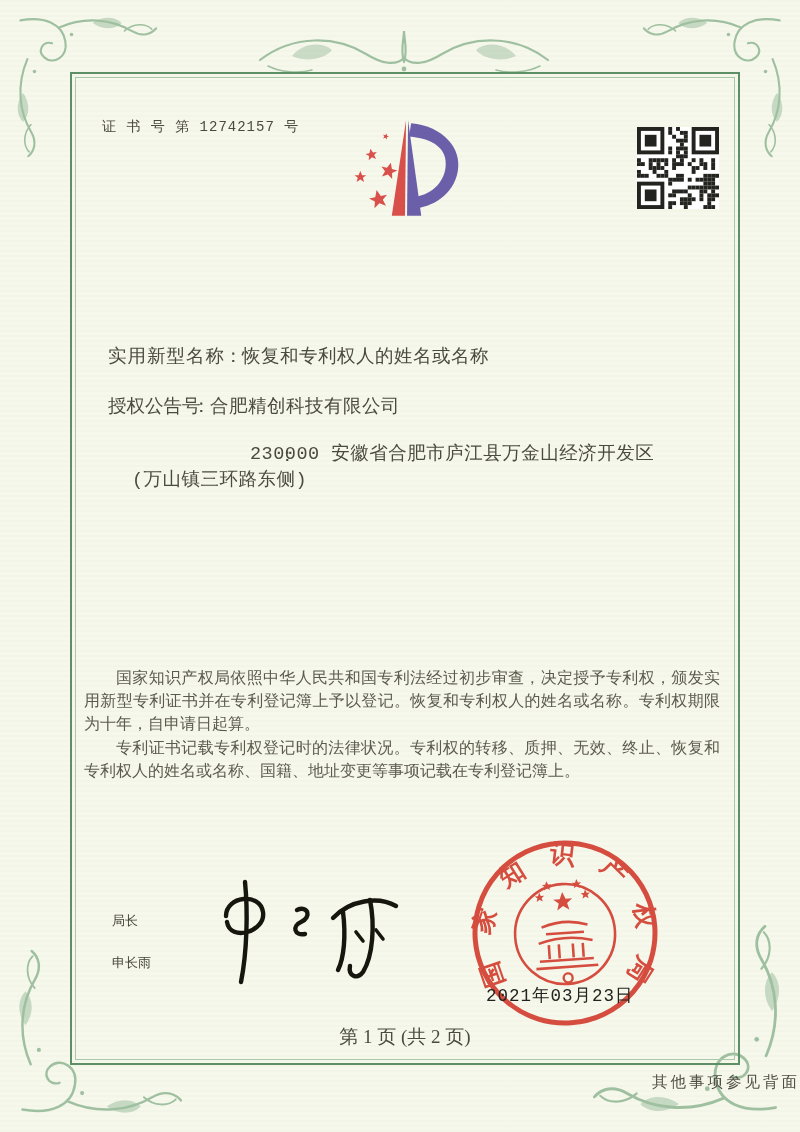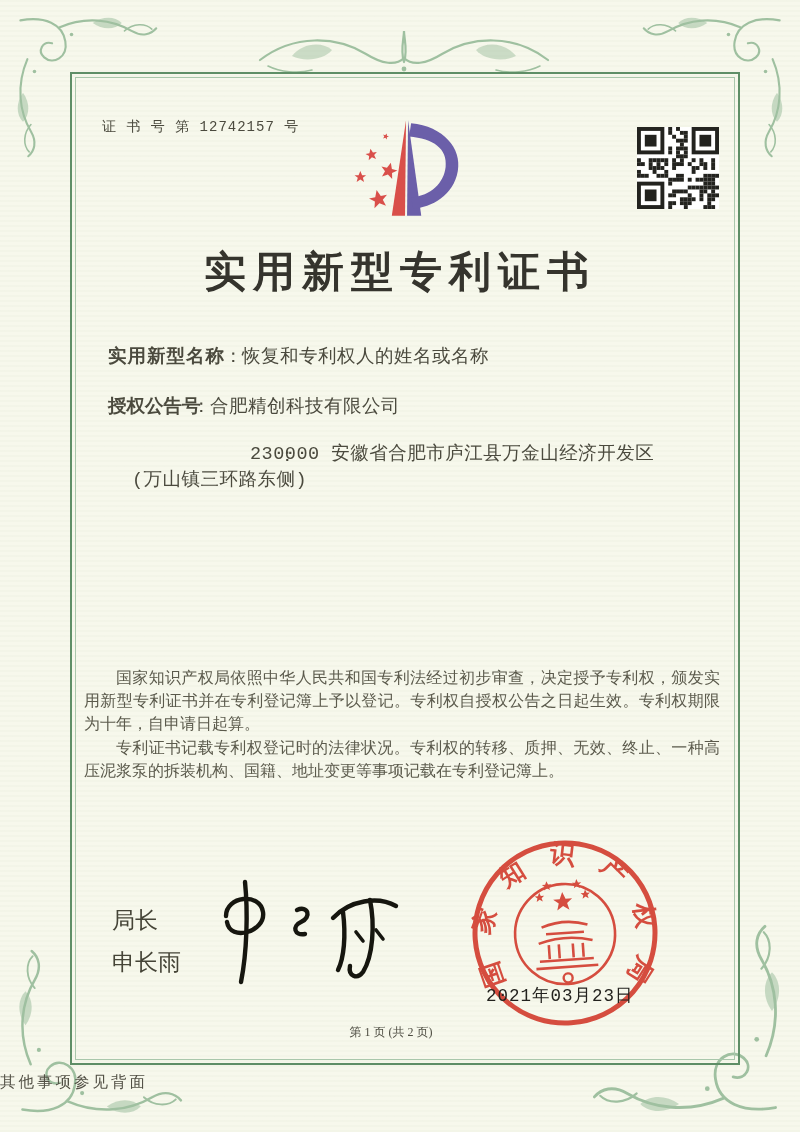--- a/index.html
+++ b/index.html
@@ -32,52 +32,52 @@
   .logo{position:absolute;left:338px;top:110px;}
   .qr{position:absolute;left:637px;top:127px;}
   
   .title{
     position:absolute;left:0;top:244px;width:800px;text-align:center;
     font-size:42px;font-weight:600;letter-spacing:7px;color:#35342d;
   }
   
   .fields{position:absolute;left:108px;top:342px;width:620px;font-size:18.5px;color:var(--label-ink,#4b4a3e);}
   .frow{line-height:28px;margin-bottom:20px;white-space:nowrap;}
-  .flabel{display:inline-block;text-align:justify;text-align-last:justify;vertical-align:top;font-weight:bold;}
+  .flabel{display:inline-block;text-align:justify;text-align-last:justify;vertical-align:top;}
   .w-name{width:116px;}
   .w3{width:100px;}
   .w4{width:84px;}
   .w5{width:140px;}
   .w5b{width:124px;}
   .fcolon{display:inline-block;width:18px;vertical-align:top;}
   .fvalue{font-family:"Liberation Mono","Liberation Serif",serif;letter-spacing:.5px;}
   .frow.address{position:relative;margin-left:-20px;margin-bottom:4px;white-space:normal;line-height:26px;}
   .address .flabel{position:absolute;left:0;top:0;width:190px;}
   .address .fcolon{position:absolute;left:190px;top:0;}
   .address .fvalue{display:block;margin-left:44px;width:530px;text-indent:118px;}
   .frow.grant{margin-left:-3px;}
   .grant .gap{display:inline-block;width:70px;}
   
   .body-text{
     position:absolute;left:84px;top:666px;width:636px;
     font-size:16px;line-height:23.2px;text-align:justify;color:var(--body-ink,#5b5a4c);
   }
   .body-text p{margin:0;text-indent:2em;}
   
-  .signer{position:absolute;left:112px;top:900px;font-size:23px;color:#454437;line-height:42px;}
+  .signer{position:absolute;left:112px;top:900px;font-size:13px;color:#454437;line-height:42px;}
   .signature{position:absolute;left:200px;top:870px;}
   
   .seal{position:absolute;left:470px;top:838px;opacity:.9;}
   .seal-date{
     position:absolute;left:486px;top:983px;font-size:17.5px;letter-spacing:1px;color:#23221e;
     font-family:"Liberation Mono","Liberation Serif",serif;z-index:4;
   }
   
-  .page-ind{position:absolute;left:58px;top:1024px;width:666px;text-align:center;font-size:12px;color:#4c4b40;}
-  .back-note{position:absolute;left:0;top:1072px;width:800px;text-align:left;font-size:15.5px;letter-spacing:3px;color:#514f44;}
+  .page-ind{position:absolute;left:72px;top:1024px;width:666px;text-align:center;font-size:19px;color:#4c4b40;}
+  .back-note{position:absolute;left:0;top:1072px;width:800px;text-align:right;font-size:15.5px;letter-spacing:3px;color:#514f44;}
 </style>
 </head>
 <body>
 
 <div class="page">
 
   
   <svg width="0" height="0" aria-hidden="true">
     <defs>
       <path id="star5" d="M0,-10 L2.94,-3.09 L9.51,-3.09 L4.2,1.18 L6.1,8.09 L0,4 L-6.1,8.09 L-4.2,1.18 L-9.51,-3.09 L-2.94,-3.09 Z"></path>
@@ -293,40 +293,39 @@
             <rect x="48" y="80" width="4" height="4"></rect>
             <rect x="68" y="80" width="4" height="4"></rect>
             <rect x="72" y="80" width="4" height="4"></rect>
             <rect x="76" y="80" width="4" height="4"></rect>
           </g>
       </g>
     </svg>
   </div>
 
   
-  <div class="title">实用新型专利证书</div>
 
   
   <div class="fields">
     <div class="frow">
       <span class="flabel w-name">实用新型名称</span><span class="fcolon">：</span><span class="fvalue">恢复和专利权人的姓名或名称</span>
     </div>
     <div class="frow">
       <span class="flabel w4">授权公告号</span><span class="fcolon">：</span><span class="fvalue">合肥精创科技有限公司</span>
     </div>
     <div class="frow address">
         <span class="fcolon">：</span>
         <span class="fvalue">230000 安徽省合肥市庐江县万金山经济开发区(万山镇三环路东侧)</span>
     </div>
   </div>
 
   
   <div class="body-text">
-    <p>国家知识产权局依照中华人民共和国专利法经过初步审查，决定授予专利权，颁发实用新型专利证书并在专利登记簿上予以登记。专利权自授权公告之日起生效。专利权期限为十年，自申请日起算。</p>
-    <p>专利证书记载专利权登记时的法律状况。专利权的转移、质押、无效、终止、一种高压泥浆泵的拆装机构、国籍、地址变更等事项记载在专利登记簿上。</p>
+    <p>国家知识产权局依照中华人民共和国专利法经过初步审查，决定授予专利权，颁发实用新型专利证书并在专利登记簿上予以登记。恢复和专利权人的姓名或名称。专利权期限为十年，自申请日起算。</p>
+    <p>专利证书记载专利权登记时的法律状况。专利权的转移、质押、无效、终止、恢复和专利权人的姓名或名称、国籍、地址变更等事项记载在专利登记簿上。</p>
   </div>
 
   
   <div class="signer">
     <div>局长</div>
     <div>申长雨</div>
   </div>
 
   
   <div class="signature">

